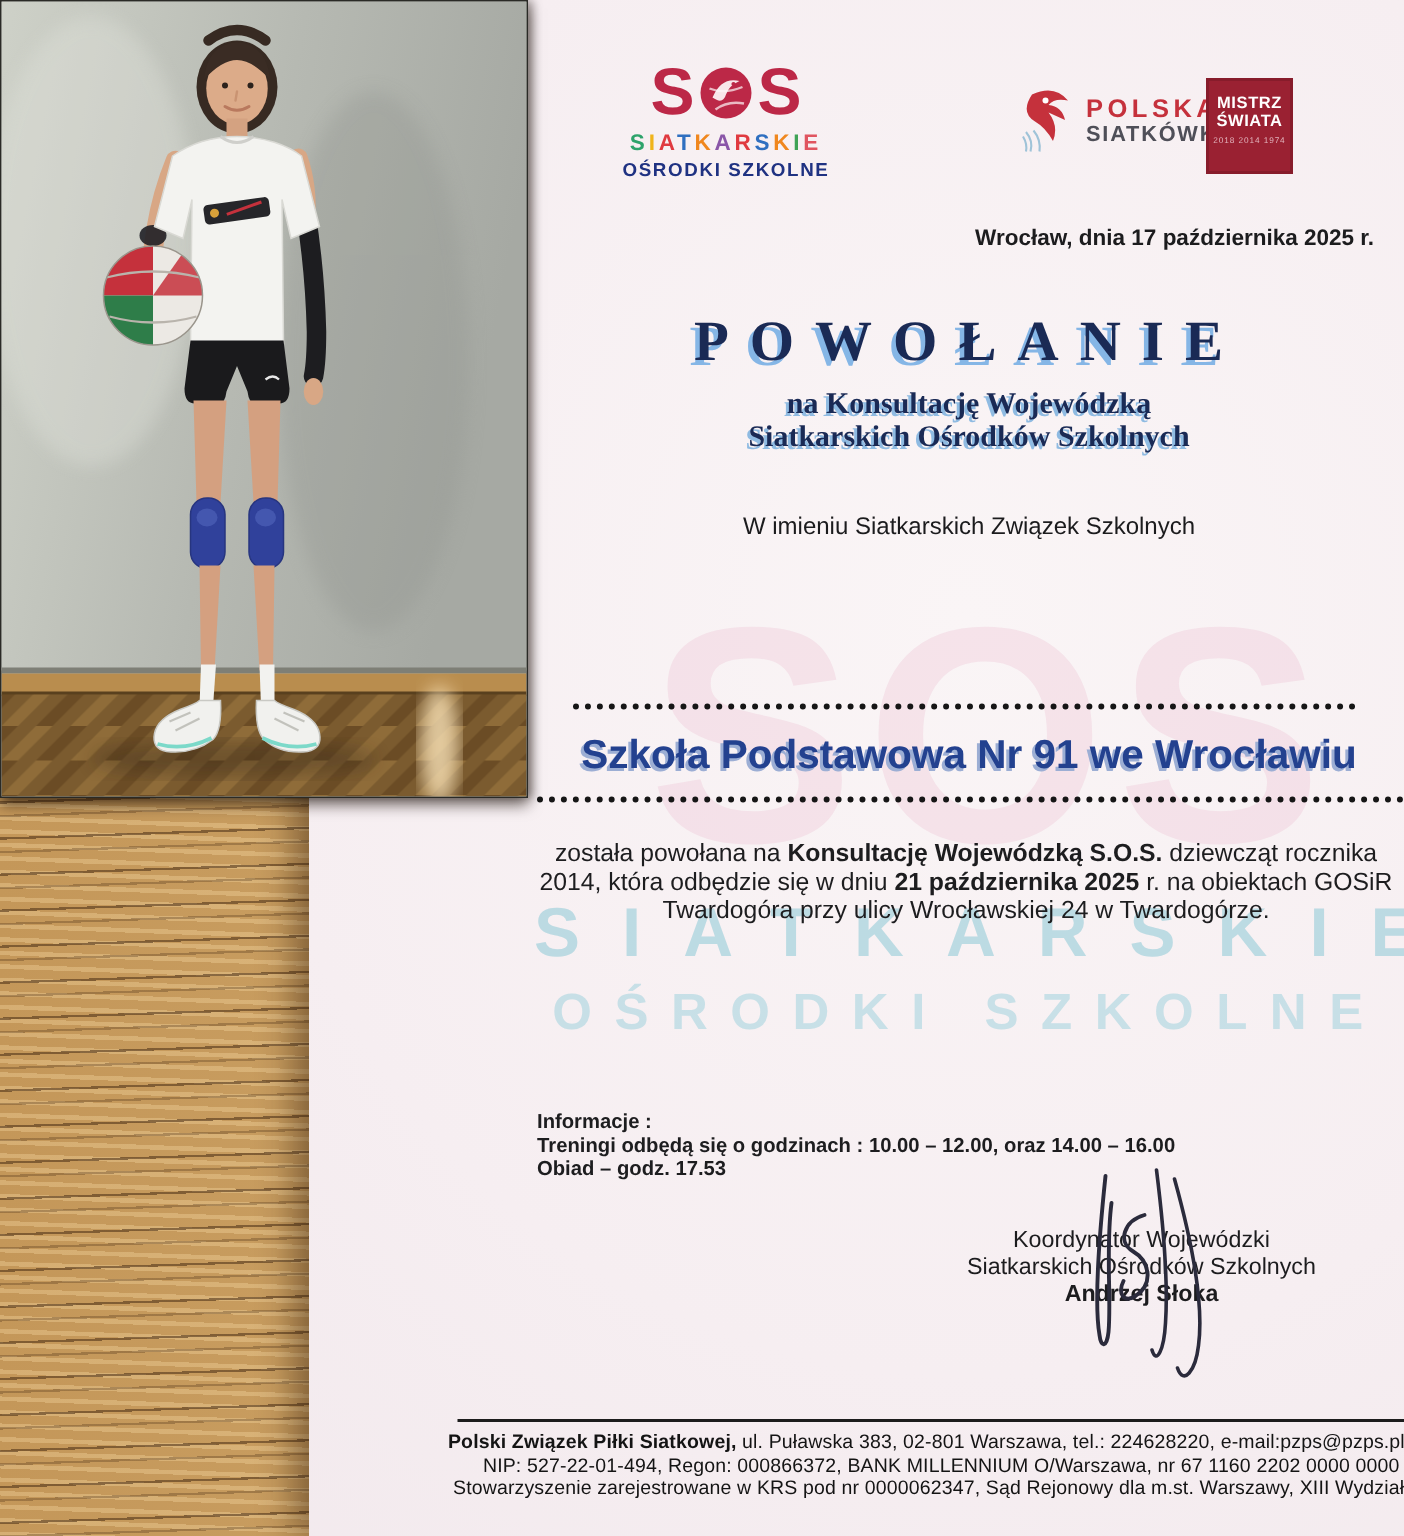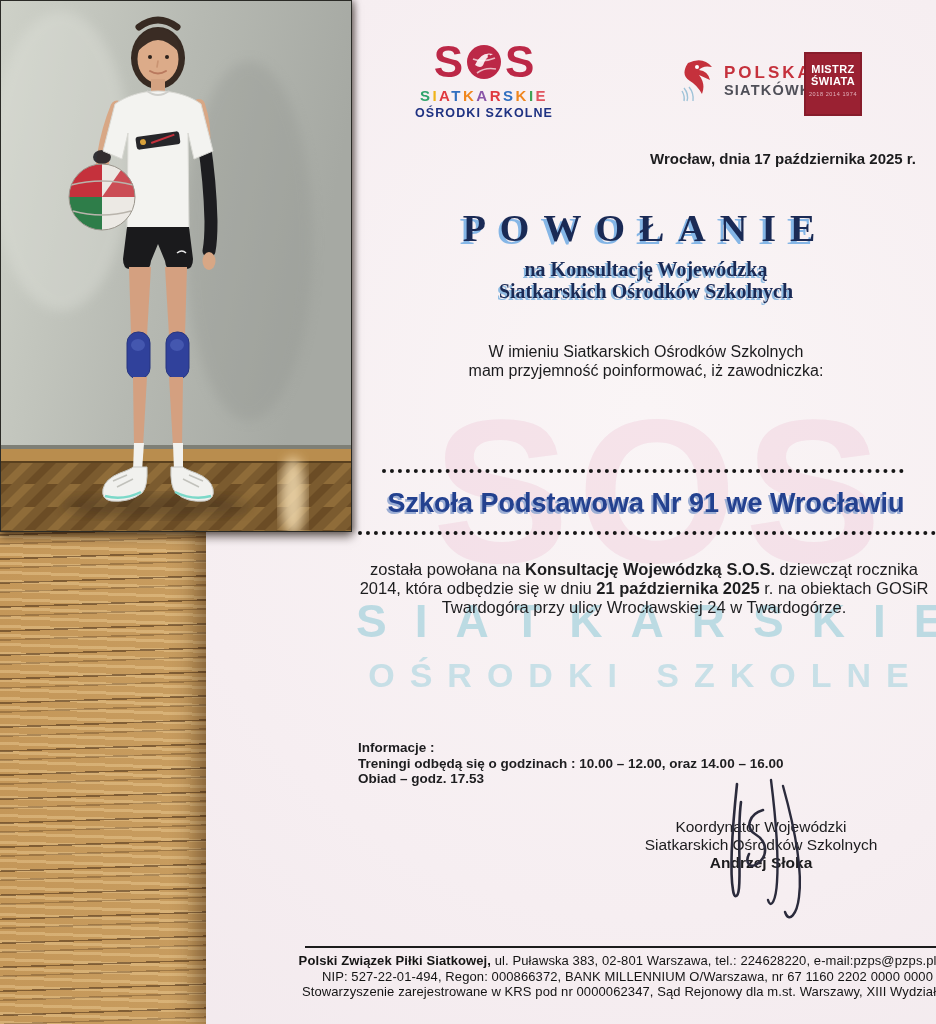--- a/index.html
+++ b/index.html
@@ -126,22 +126,21 @@
       </div>
 
       <div class="dateline">Wrocław, dnia 17 października 2025 r.</div>
 
       <div class="c-col subtitle">
         <div>na Konsultację Wojewódzką</div>
         <div>Siatkarskich Ośrodków Szkolnych</div>
       </div>
       <div class="c-col title">POWOŁANIE</div>
       <div class="c-col intro">
-        <div>W imieniu Siatkarskich Ośrodków Szkolnych</div>
-        <div>mam przyjemność poinformować, iż zawodniczka:</div>
+        <div>W imieniu Siatkarskich Związek Szkolnych</div>
       </div>
 
       <div class="dots d1"></div>
       <div class="c-col school">Szkoła Podstawowa Nr 91 we Wrocławiu</div>
       <div class="dots d2"></div>
 
       <p class="para p1"><span>została powołana na </span><b>Konsultację Wojewódzką S.O.S.</b><span> dziewcząt rocznika 2014, która odbędzie się w dniu </span><b>21 października 2025</b><span> r. na obiektach GOSiR Twardogóra przy ulicy Wrocławskiej 24 w Twardogórze.</span></p>
 
 
       <div class="info">

